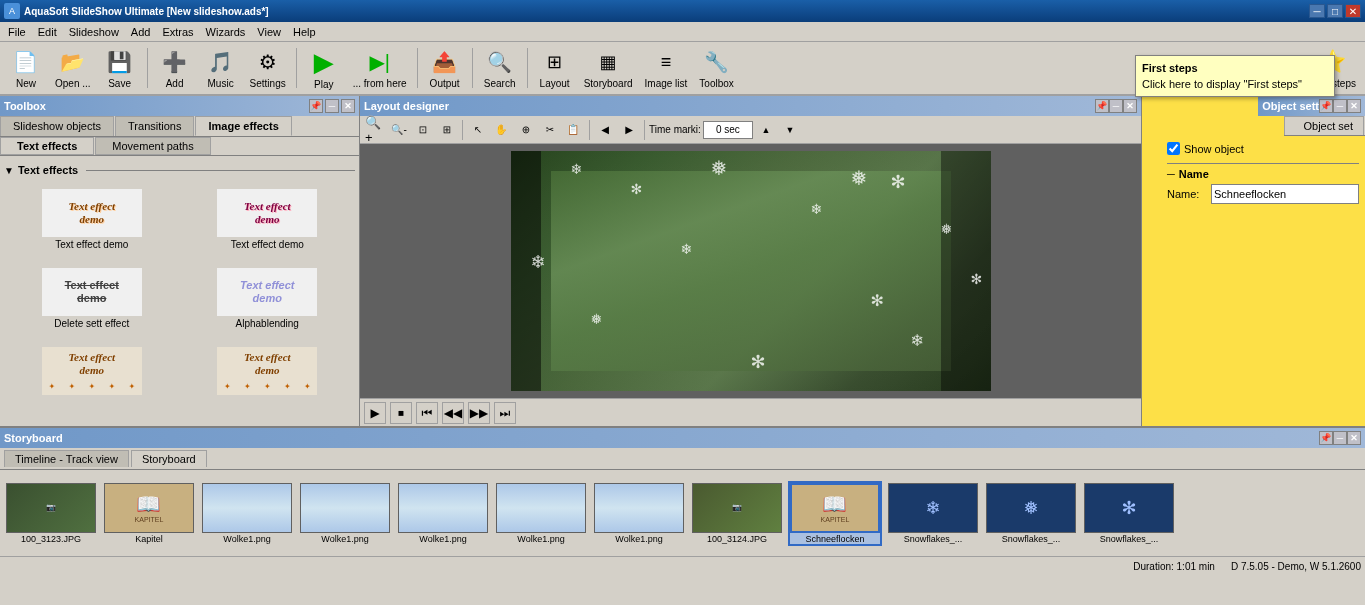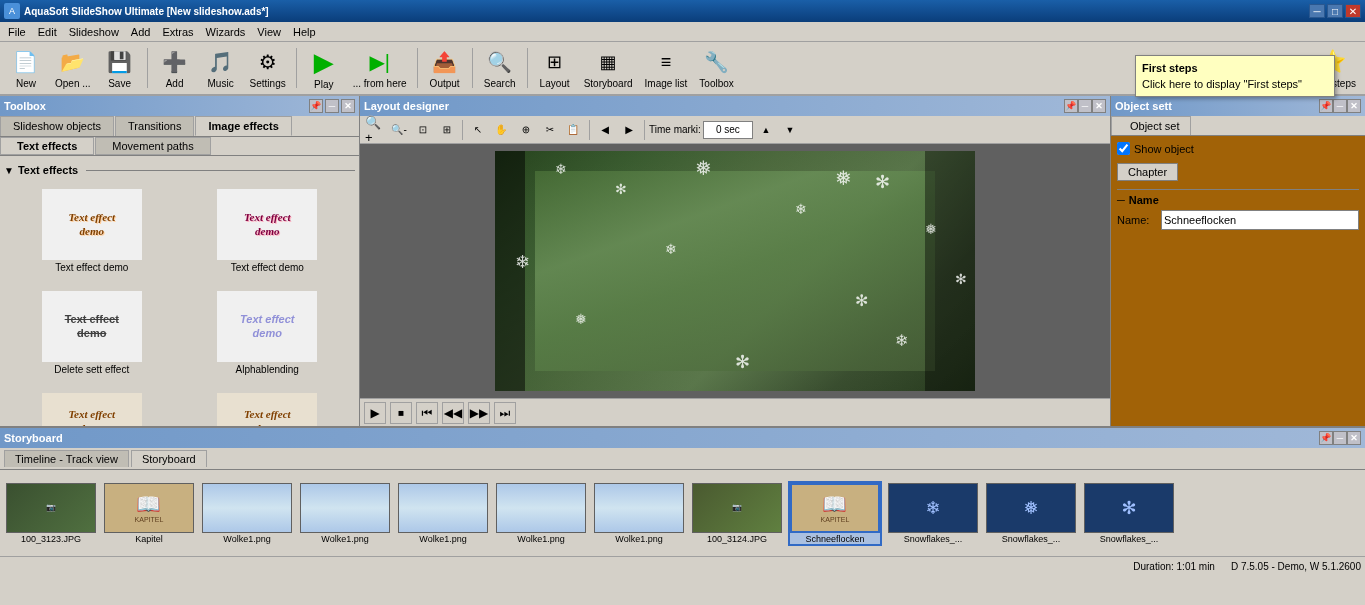--- a/index.html
+++ b/index.html
@@ -56,21 +56,21 @@
     .ld-toolbar { background: #d4d0c8; height: 28px; display: flex; align-items: center; padding: 2px 4px; border-bottom: 1px solid #a0a0a0; gap: 2px; }
     .ld-tb-btn { width: 22px; height: 22px; display: flex; align-items: center; justify-content: center; background: #d4d0c8; border: 1px solid transparent; cursor: pointer; font-size: 13px; }
     .ld-canvas { flex: 1; background: #606060; display: flex; align-items: center; justify-content: center; position: relative; overflow: hidden; }
     .ld-canvas-inner { width: 480px; height: 240px; background: #000; position: relative; }
     .ld-photo { width: 100%; height: 100%; object-fit: cover; background: linear-gradient(135deg, #3a6030 0%, #4a8040 30%, #507040 60%, #3a5030 100%); position: relative; overflow: hidden; }
     .snowflake { position: absolute; color: #fff; font-size: 14px; opacity: 0.8; }
     .ld-playbar { height: 28px; background: #d4d0c8; display: flex; align-items: center; padding: 0 4px; border-top: 1px solid #a0a0a0; gap: 4px; }
     .play-btn { width: 22px; height: 22px; display: flex; align-items: center; justify-content: center; background: #d4d0c8; border: 1px solid #a0a0a0; cursor: pointer; font-size: 12px; }
 
     
-    #obj-settings { width: 255px; background: #a16207; border-left: 1px solid #808080; display: flex; flex-direction: column; }
+    #obj-settings { width: 224px; background: #fde047; border-left: 1px solid #808080; display: flex; flex-direction: column; align-items: flex-end; }
     .os-header { background: linear-gradient(to right, #7098c8, #a0b8d8); height: 20px; display: flex; align-items: center; padding: 0 4px; font-size: 11px; font-weight: bold; color: #fff; }
     .os-tabs { display: flex; background: #d4d0c8; border-bottom: 1px solid #808080; }
     .os-tab { padding: 3px 10px; cursor: pointer; border: 1px solid #a0a0a0; border-bottom: none; background: #c0bdb4; font-size: 11px; margin-right: 1px; }
     .os-tab.active { background: #d4d0c8; padding-left: 18px; }
     .os-content { padding: 6px; }
     .os-checkbox { display: flex; align-items: center; gap: 4px; margin-bottom: 8px; }
     .os-chapter-tab { display: flex; align-items: center; margin-bottom: 8px; }
     .os-ch-btn { padding: 2px 10px; background: #d4d0c8; border: 1px solid #808080; cursor: pointer; font-size: 11px; }
     .os-section { border-top: 1px solid #808080; margin: 4px 0; }
     .os-section-title { display: flex; align-items: center; gap: 4px; font-weight: bold; margin: 4px 0; }
@@ -101,21 +101,21 @@
 
     
     #status-bar { background: #d4d0c8; height: 20px; display: flex; align-items: center; padding: 0 4px; border-top: 1px solid #a0a0a0; font-size: 10px; justify-content: flex-end; gap: 16px; }
 
     
     .effects-section::-webkit-scrollbar { width: 10px; }
     .effects-section::-webkit-scrollbar-track { background: #d4d0c8; }
     .effects-section::-webkit-scrollbar-thumb { background: #a0a0a0; border: 1px solid #808080; }
 
     
-    .te-demo { position: relative; width: 100px; height: 71px; background: #f0f0f0; display: flex; align-items: center; justify-content: center; overflow: hidden; }
+    .te-demo { position: relative; width: 100px; height: 48px; background: #f0f0f0; display: flex; align-items: center; justify-content: center; overflow: hidden; }
     .te-text { font-size: 11px; font-weight: bold; text-align: center; line-height: 1.2; }
     .te-text.style1 { color: #804000; font-style: italic; text-shadow: 1px 1px 0 #ffd0a0; font-family: serif; }
     .te-text.style2 { color: #800040; font-style: italic; text-shadow: 1px 1px 0 #ffb0c0; font-family: serif; }
     .te-text.delete { text-decoration: line-through; color: #404040; }
     .te-text.alpha { color: rgba(80,80,200,0.6); font-style: italic; }
     .te-text.style3 { color: #804000; font-style: italic; font-family: serif; }
     .te-deco { position: absolute; bottom: 4px; width: 100%; display: flex; justify-content: space-around; }
     .te-deco span { font-size: 8px; color: #c06000; }
 
     
@@ -383,23 +383,20 @@
       <div class="ph-btn">✕</div>
     </div>
     <div class="os-tabs">
       <div class="os-tab active">Object set</div>
     </div>
     <div class="os-content">
       <div class="os-checkbox">
         <input type="checkbox" checked="" style="">
         <label>Show object</label>
       </div>
-      <div class="os-chapter-tab">
-        <div class="os-ch-btn">Chapter</div>
-      </div>
       <div class="os-section">
         <div class="os-section-title">
           <span>─</span>
           <span>Name</span>
         </div>
         <div class="os-field">
           <span class="os-label">Name:</span>
           <input type="text" class="os-input" value="Schneeflocken" style="">
         </div>
       </div>

